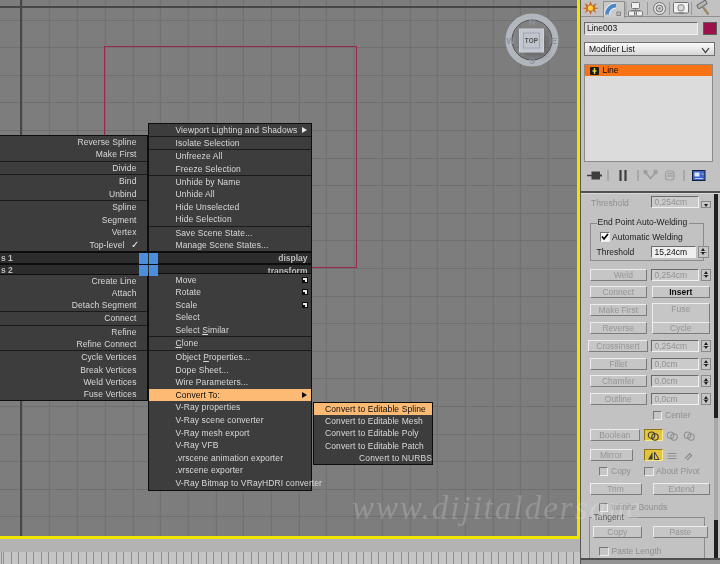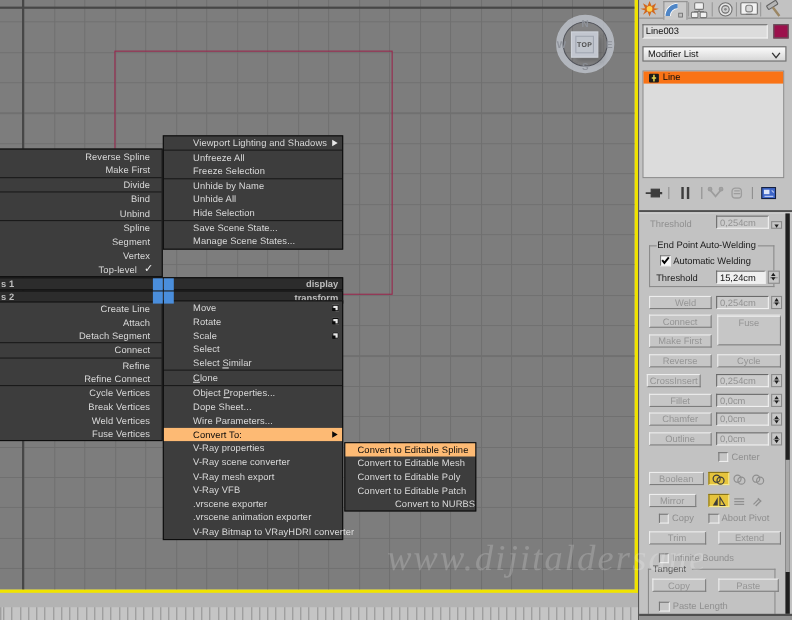--- a/index.html
+++ b/index.html
@@ -97,24 +97,26 @@
   <div class="mi r div">Bind</div>
   <div class="mi r">Unbind</div>
   <div class="mi r div">Spline</div>
   <div class="mi r">Segment</div>
   <div class="mi r">Vertex</div>
   <div class="mi r" style="padding-right:22px;">Top-level<span style="position:absolute;right:7px;top:0;color:#efefef;font-size:10px;top:0.5px;">✓</span></div>
 </div>
 
 <div class="menu mur" style="left:147.5px;top:122.5px;width:164px;">
   <div class="mi l">Viewport Lighting and Shadows<span class="arrow"></span></div>
+  <div class="mi l div">Isolate Selection</div>
   <div class="mi l div">Unfreeze All</div>
   <div class="mi l">Freeze Selection</div>
   <div class="mi l div">Unhide by Name</div>
   <div class="mi l">Unhide All</div>
+  <div class="mi l">Hide Unselected</div>
   <div class="mi l">Hide Selection</div>
   <div class="mi l div">Save Scene State...</div>
   <div class="mi l">Manage Scene States...</div>
 </div>
 
 <div class="hdr" style="left:-8px;top:251.5px;width:319.5px;height:12.5px;">
   <span style="position:absolute;left:8px;top:0;line-height:11px;">s 1</span>
   <span style="position:absolute;right:3px;top:0.5px;line-height:11px;">display</span>
 </div>
 <div class="hdr" style="left:-8px;top:264px;width:319.5px;height:12px;">
@@ -147,22 +149,22 @@
   <div class="mi l">Select <span style="text-decoration:underline;">S</span>imilar</div>
   <div class="mi l div"><span style="text-decoration:underline;">C</span>lone</div>
   <div class="mi l div">Object <span style="text-decoration:underline;">P</span>roperties...</div>
   <div class="mi l">Dope Sheet...</div>
   <div class="mi l">Wire Parameters...</div>
   <div class="mi l hl">Convert To:<span class="arrow k"></span></div>
   <div class="mi l">V-Ray properties</div>
   <div class="mi l">V-Ray scene converter</div>
   <div class="mi l">V-Ray mesh export</div>
   <div class="mi l">V-Ray VFB</div>
+  <div class="mi l">.vrscene animation exporter</div>
   <div class="mi l">.vrscene exporter</div>
-  <div class="mi l">.vrscene animation exporter</div>
   <div class="mi l">V-Ray Bitmap to VRayHDRI converter</div>
 </div>
 
 <div class="menu msm" style="left:313px;top:401.5px;width:120px;z-index:20;">
   <div class="mi l hl" style="padding-left:11px;">Convert to Editable Spline</div>
   <div class="mi l" style="padding-left:11px;">Convert to Editable Mesh</div>
   <div class="mi l" style="padding-left:11px;">Convert to Editable Poly</div>
   <div class="mi l" style="padding-left:11px;">Convert to Editable Patch</div>
   <div class="mi l" style="padding-left:11px;text-align:right;">Convert to NURBS</div>
 </div>
@@ -270,24 +272,24 @@
     </div>
 
   <div class="btn" style="left:8.5px;top:268.5px;width:57.5px;height:12px;padding-left:10px;">Weld</div>
   <div class="fld" style="left:70px;top:268.5px;width:47.5px;height:12px;">0,254cm</div>
   <div class="spn" style="left:119.5px;top:268.5px;height:12px;">
       <i></i>
     </div>
   <div class="btn" style="left:8.5px;top:286.3px;width:57.5px;height:12px;">Connect</div>
   <div class="btn" style="left:71px;top:286.3px;width:57.5px;height:12px;color:#0d0d0d;font-weight:bold;">Insert</div>
   <div class="btn" style="left:8.5px;top:304.1px;width:57.5px;height:12px;">Make First</div>
-  <div class="btn" style="left:71px;top:287px;width:57.5px;height:27px;">Fuse</div>
+  <div class="btn" style="left:71px;top:303px;width:57.5px;height:27px;">Fuse</div>
   <div class="btn" style="left:8.5px;top:321.9px;width:57.5px;height:12px;">Reverse</div>
   <div class="btn" style="left:71px;top:321.9px;width:57.5px;height:12px;">Cycle</div>
-  <div class="btn" style="left:7px;top:339.7px;width:49px;height:12px;">CrossInsert</div>
+  <div class="btn" style="left:7px;top:339.7px;width:60px;height:12px;">CrossInsert</div>
   <div class="fld" style="left:70px;top:339.7px;width:47.5px;height:12px;">0,254cm</div>
   <div class="spn" style="left:119.5px;top:339.7px;height:12px;">
       <i></i>
     </div>
   <div class="btn" style="left:8.5px;top:357.5px;width:57.5px;height:12px;">Fillet</div>
   <div class="fld" style="left:70px;top:357.5px;width:47.5px;height:12px;">0,0cm</div>
   <div class="spn" style="left:119.5px;top:357.5px;height:12px;">
       <i></i>
     </div>
   <div class="btn" style="left:8.5px;top:375.3px;width:57.5px;height:12px;">Chamfer</div>

